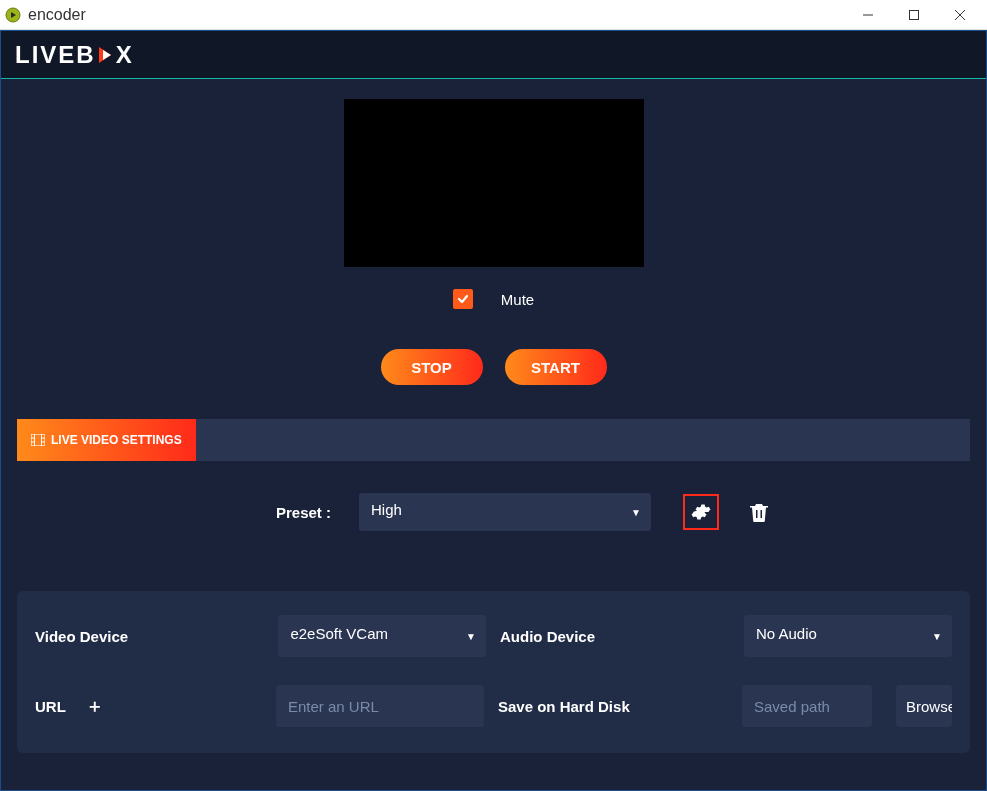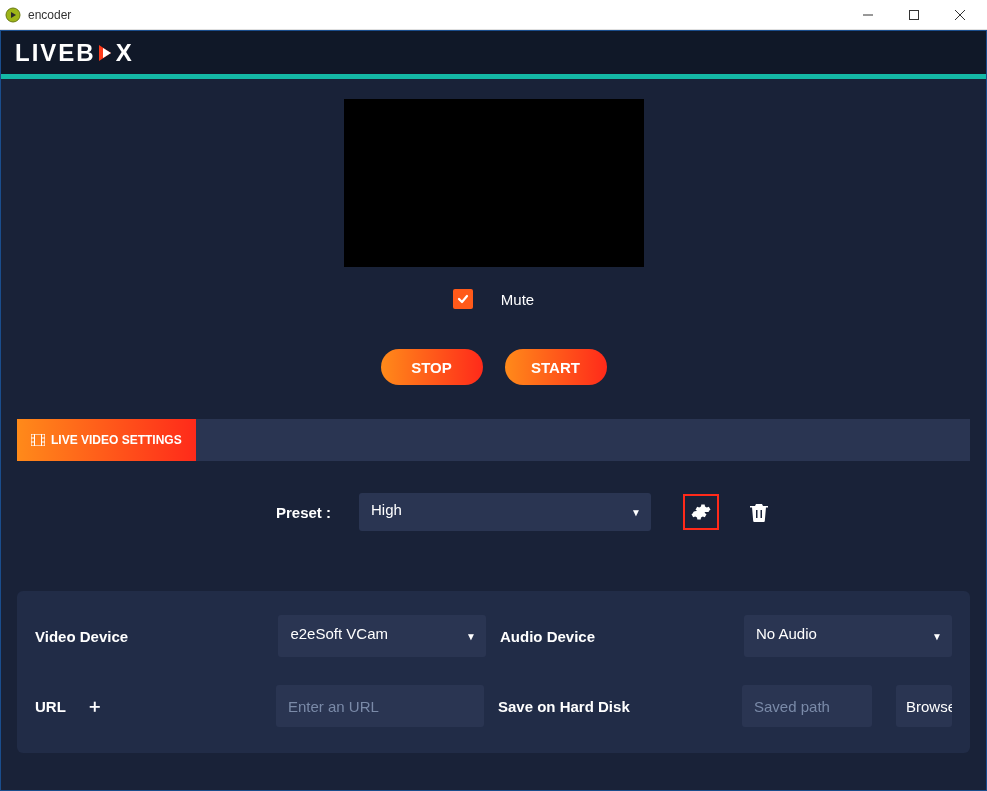--- a/index.html
+++ b/index.html
@@ -20,21 +20,21 @@
 }
 .titlebar-icon {
   width: 18px;
   height: 18px;
   margin-right: 6px;
   display: flex;
   align-items: center;
   justify-content: center;
 }
 .titlebar-title {
-  font-size: 12px;
+  font-size: 16px;
   color: #333;
   flex: 1;
 }
 .titlebar-controls {
   display: flex;
 }
 .titlebar-btn {
   width: 46px;
   height: 30px;
   display: flex;
@@ -48,21 +48,21 @@
   display: flex;
   flex-direction: column;
   border: 1px solid #1a4d8c;
 }
 .brand-bar {
   height: 48px;
   background: #101828;
   display: flex;
   align-items: center;
   padding: 0 14px;
-  border-bottom: 5px solid #14b8a6;
+  border-bottom: 1px solid #14b8a6;
 }
 .brand-logo {
   color: #ffffff;
   font-weight: 900;
   font-size: 24px;
   letter-spacing: 2px;
   display: flex;
   align-items: center;
 }
 .brand-logo .play-glyph {

